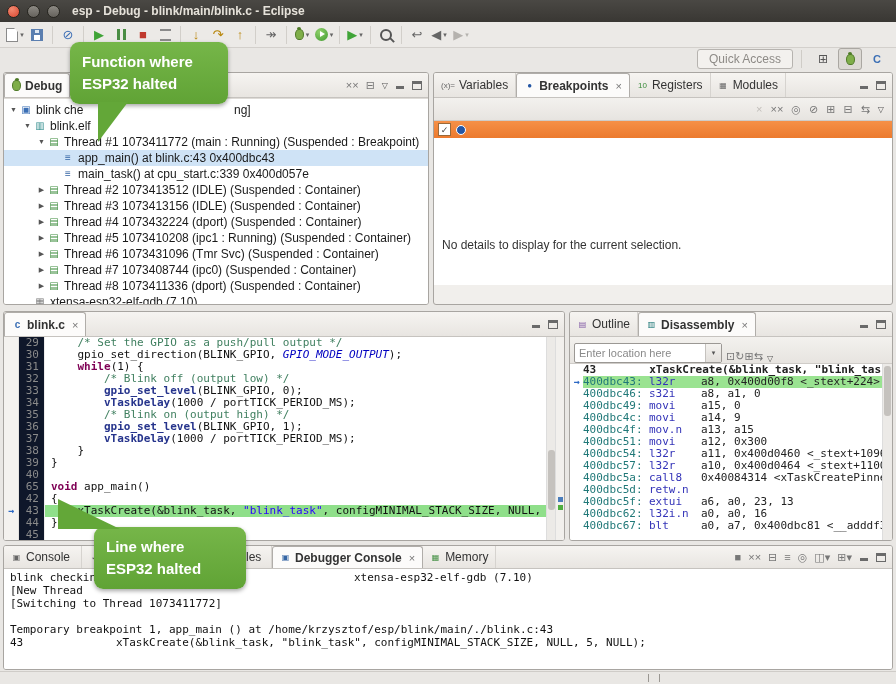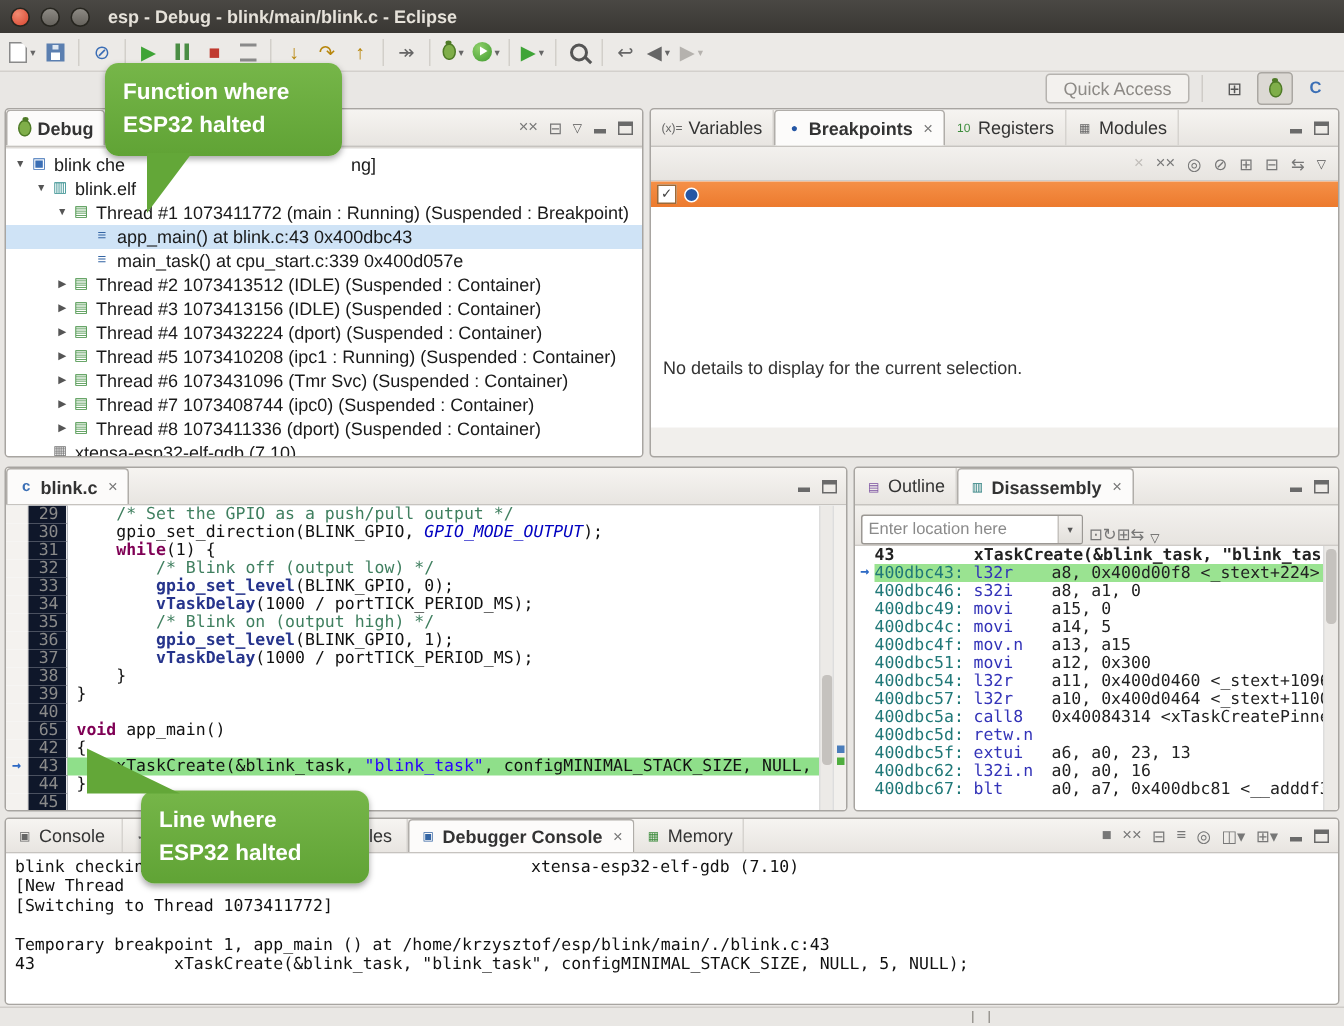--- a/index.html
+++ b/index.html
@@ -486,21 +486,21 @@
       <span class="smallic grn">⊞</span>
       <span class="smallic blu">⇆</span>
       <span class="vmenu" style="margin-left:4px">▽</span>
     </div>
     <div class="diswrap">
       <div id="disasm-rows">
           <div class="drow src"><span class="dmargin"><span class="srcdot"></span></span><span class="dops">43        xTaskCreate(&amp;blink_task, "blink_tas</span></div>
           <div class="drow cur"><span class="dmargin">→</span><span class="daddr">400dbc43:</span><span class="dins">l32r</span><span class="dops">a8, 0x400d00f8 &lt;_stext+224&gt;</span></div>
           <div class="drow"><span class="dmargin"></span><span class="daddr">400dbc46:</span><span class="dins">s32i</span><span class="dops">a8, a1, 0</span></div>
           <div class="drow"><span class="dmargin"></span><span class="daddr">400dbc49:</span><span class="dins">movi</span><span class="dops">a15, 0</span></div>
-          <div class="drow"><span class="dmargin"></span><span class="daddr">400dbc4c:</span><span class="dins">movi</span><span class="dops">a14, 5</span></div>
+          <div class="drow"><span class="dmargin"></span><span class="daddr">400dbc4c:</span><span class="dins">movi</span><span class="dops">a14, 9</span></div>
           <div class="drow"><span class="dmargin"></span><span class="daddr">400dbc4f:</span><span class="dins">mov.n</span><span class="dops">a13, a15</span></div>
           <div class="drow"><span class="dmargin"></span><span class="daddr">400dbc51:</span><span class="dins">movi</span><span class="dops">a12, 0x300</span></div>
           <div class="drow"><span class="dmargin"></span><span class="daddr">400dbc54:</span><span class="dins">l32r</span><span class="dops">a11, 0x400d0460 &lt;_stext+1096&gt;</span></div>
           <div class="drow"><span class="dmargin"></span><span class="daddr">400dbc57:</span><span class="dins">l32r</span><span class="dops">a10, 0x400d0464 &lt;_stext+1100&gt;</span></div>
           <div class="drow"><span class="dmargin"></span><span class="daddr">400dbc5a:</span><span class="dins">call8</span><span class="dops">0x40084314 &lt;xTaskCreatePinned</span></div>
           <div class="drow"><span class="dmargin"></span><span class="daddr">400dbc5d:</span><span class="dins">retw.n</span><span class="dops"></span></div>
           <div class="drow"><span class="dmargin"></span><span class="daddr">400dbc5f:</span><span class="dins">extui</span><span class="dops">a6, a0, 23, 13</span></div>
           <div class="drow"><span class="dmargin"></span><span class="daddr">400dbc62:</span><span class="dins">l32i.n</span><span class="dops">a0, a0, 16</span></div>
           <div class="drow"><span class="dmargin"></span><span class="daddr">400dbc67:</span><span class="dins">blt</span><span class="dops">a0, a7, 0x400dbc81 &lt;__adddf3+</span></div>
         </div>

